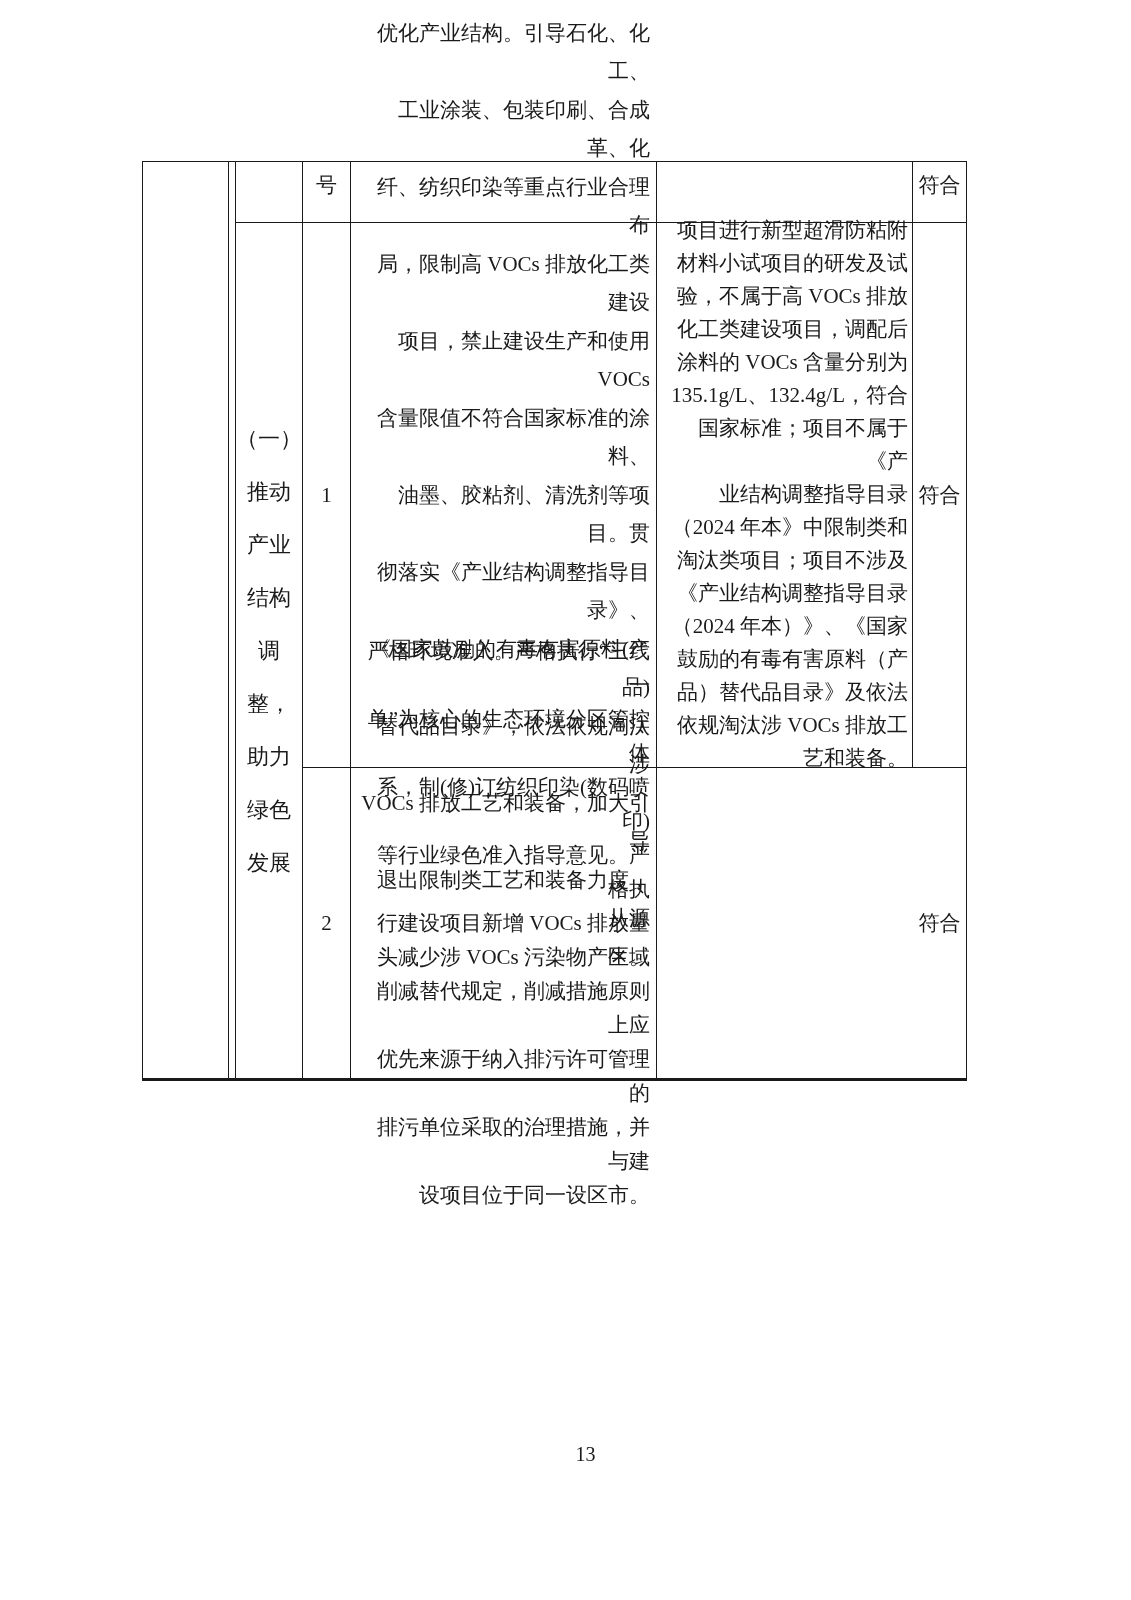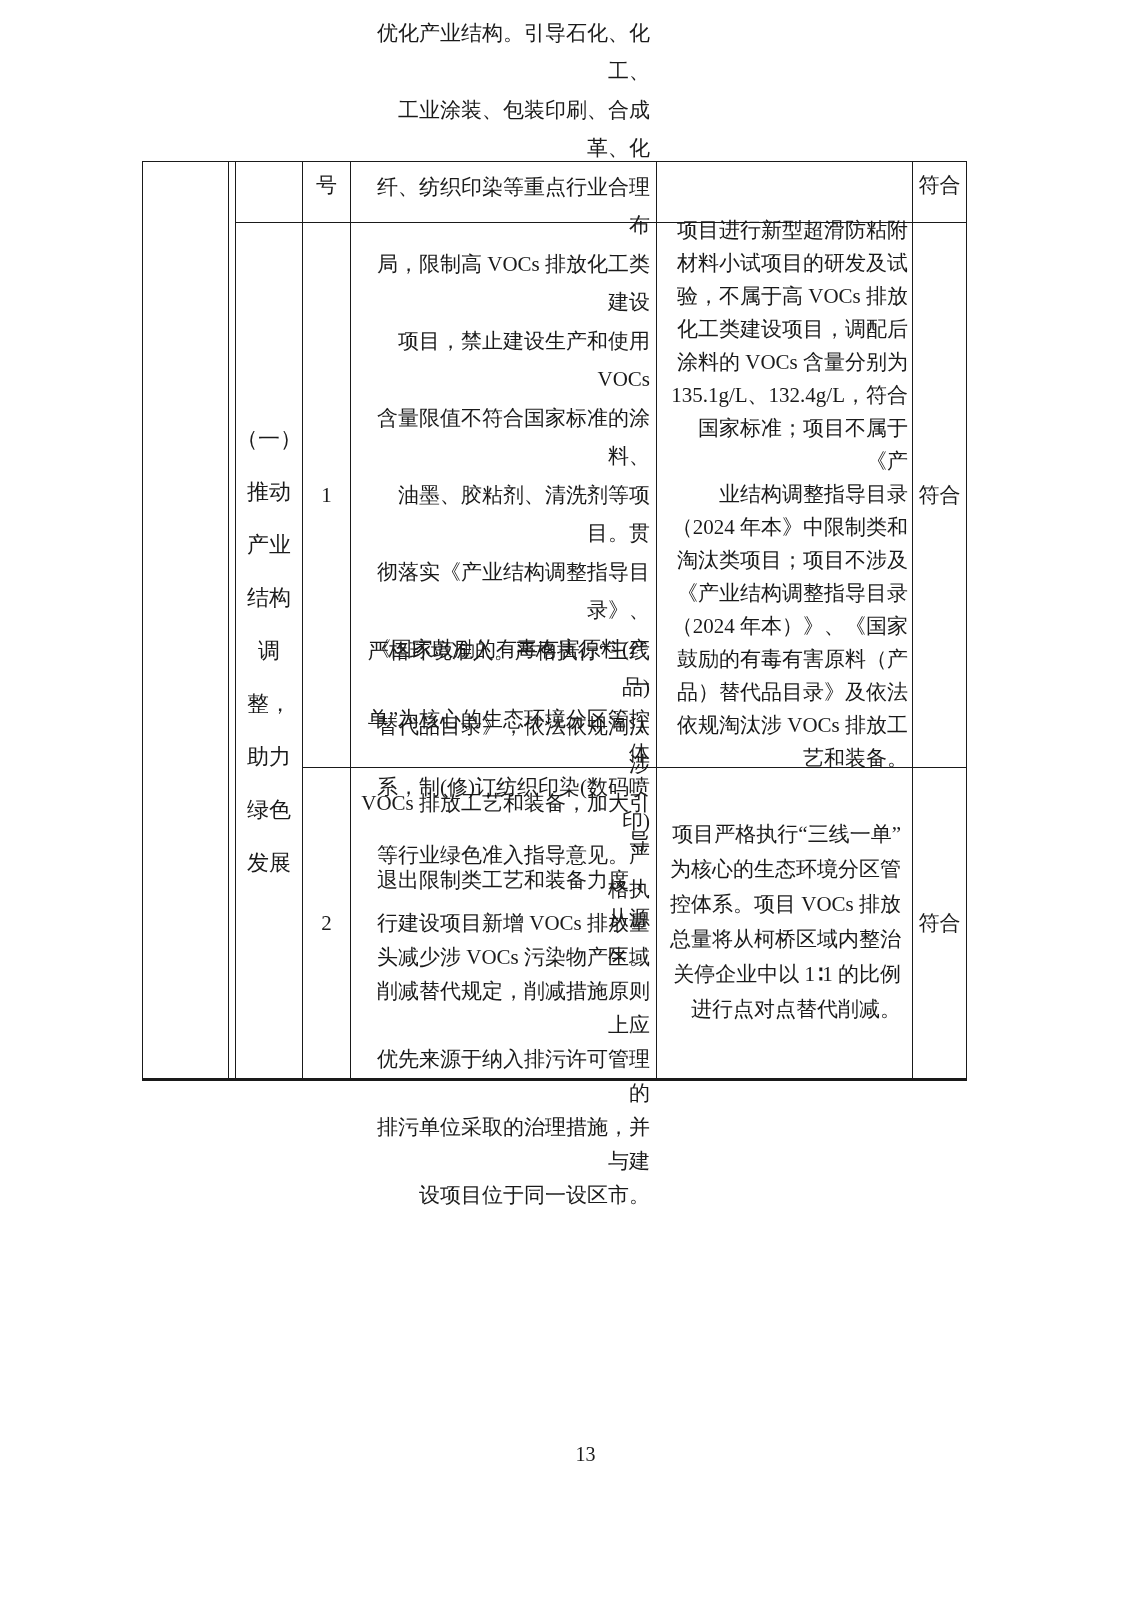--- a/index.html
+++ b/index.html
@@ -120,25 +120,19 @@
     <div class="cell br num-cell" style="grid-column:4; grid-row:3;">2</div>
     <div class="cell br req-cell r2 pre" style="grid-column:5; grid-row:3;">严格环境准入。严格执行“三线一
 单”为核心的生态环境分区管控体
 系，制(修)订纺织印染(数码喷印)
 等行业绿色准入指导意见。严格执
 行建设项目新增 VOCs 排放量区域
 削减替代规定，削减措施原则上应
 优先来源于纳入排污许可管理的
 排污单位采取的治理措施，并与建
 设项目位于同一设区市。</div>
-    <div class="cell br ana-cell r2 pre" style="grid-column:6; grid-row:3;">项目严格执行“三线一单”
-为核心的生态环境分区管
-控体系。项目 VOCs 排放
-总量将从柯桥区域内整治
-关停企业中以 1∶1 的比例
-进行点对点替代削减。</div>
     <div class="cell center" style="grid-column:7; grid-row:3;">符合</div>
 
   </div>
 
   <div class="page-number">13</div>
 
 </div>
 
 </body></html>

